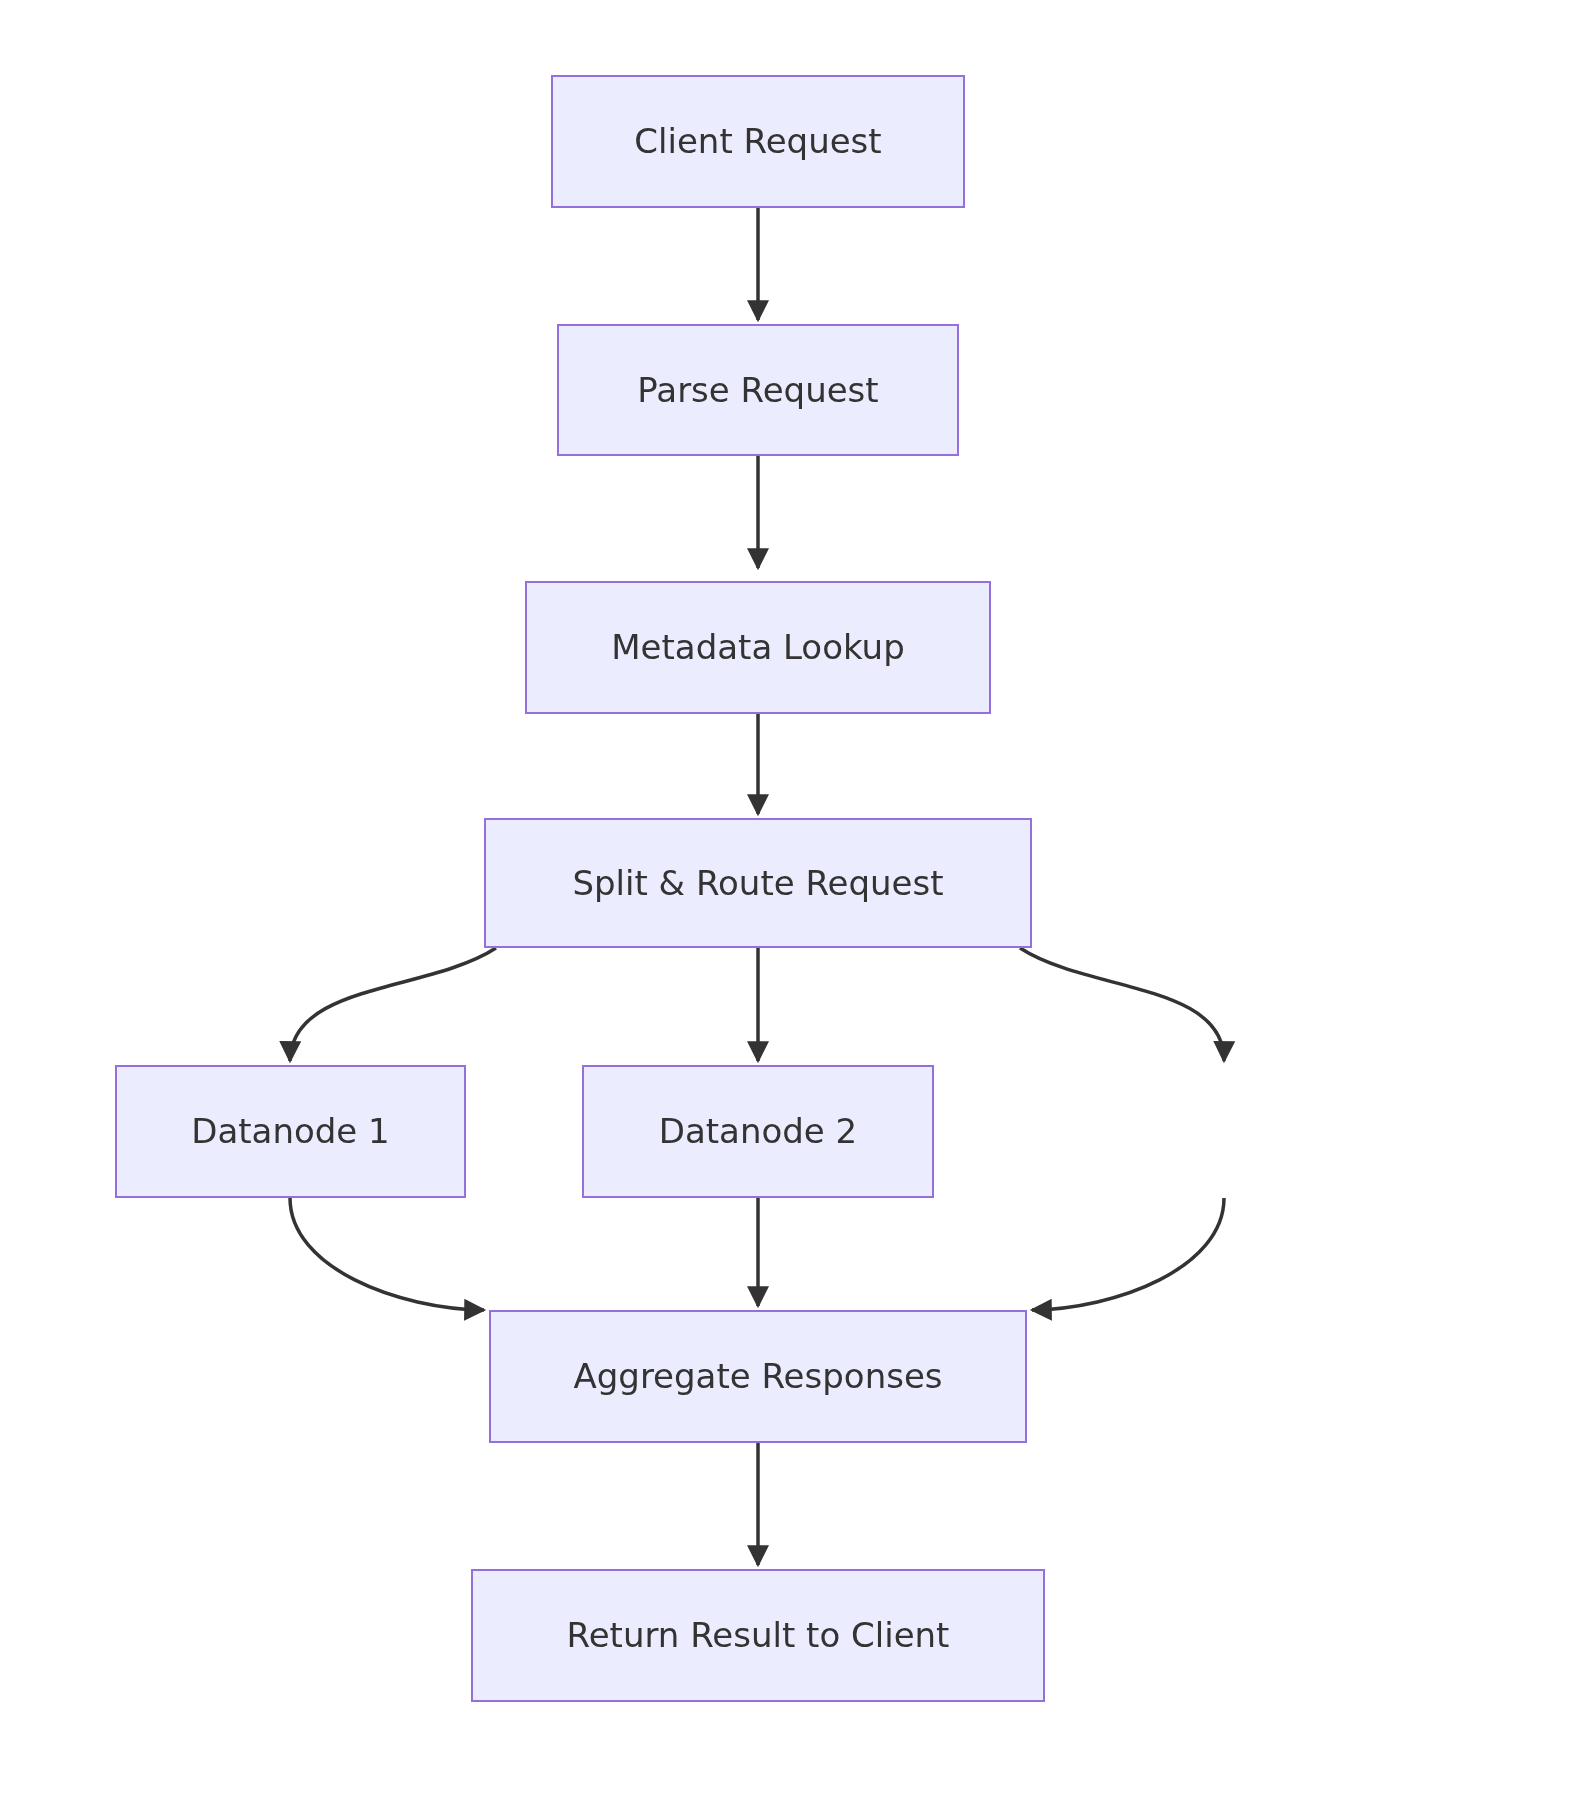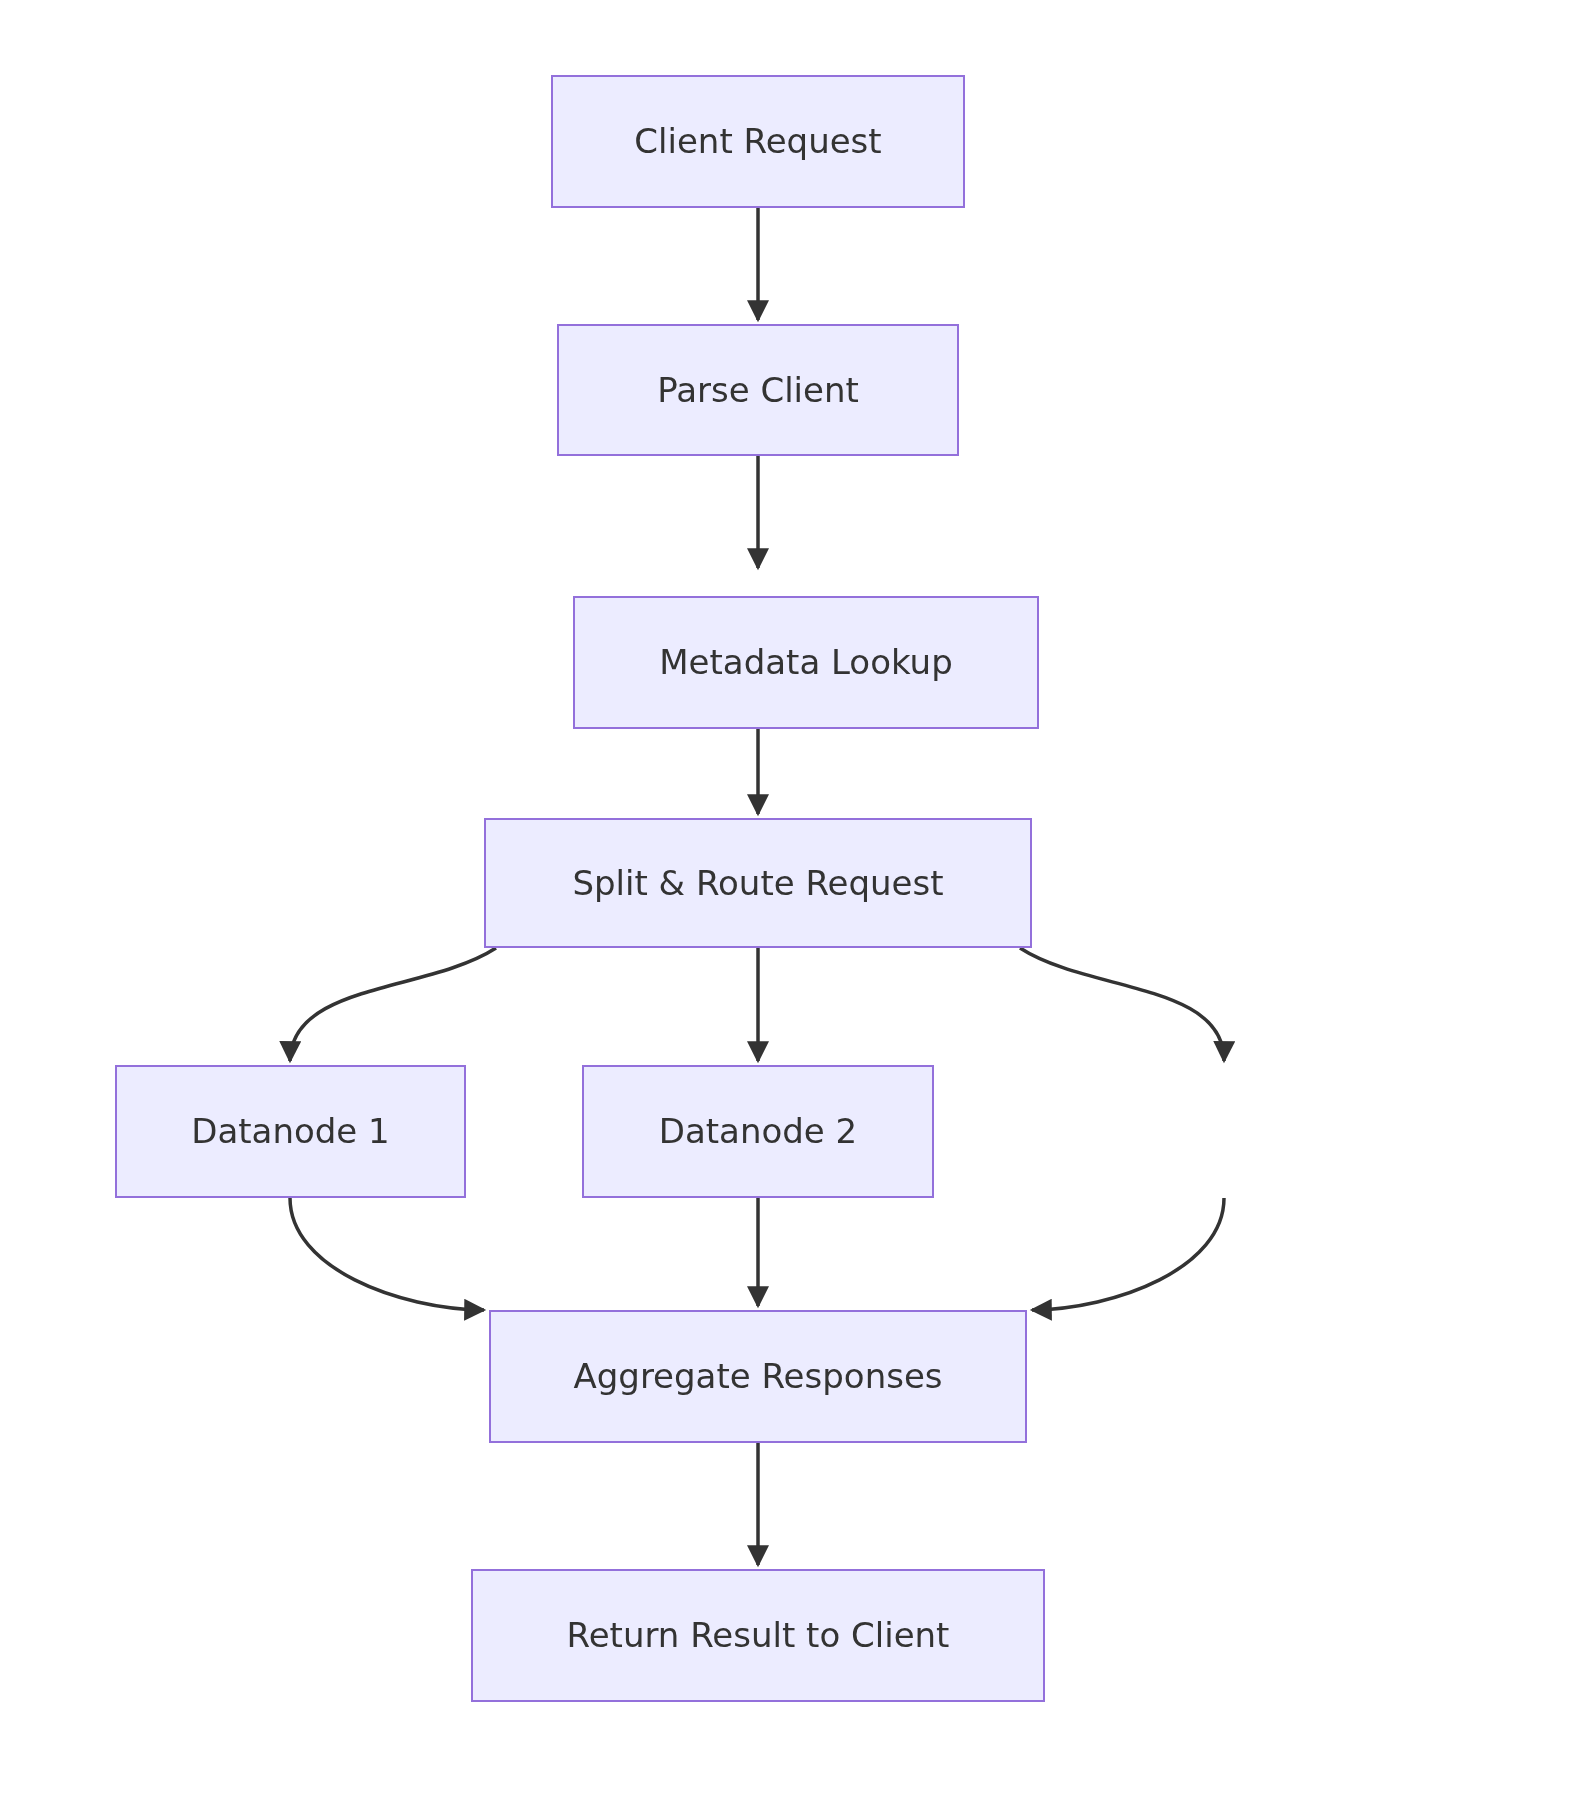--- a/index.html
+++ b/index.html
@@ -36,21 +36,21 @@
     display: flex;
     align-items: center;
     justify-content: center;
     text-align: center;
     color: #333333;
     font-size: 34px;
     line-height: 1.2;
   }
   .n-client    { left: 551px;  top: 75px;   width: 414px; height: 133px; }
   .n-parse     { left: 557px;  top: 324px;  width: 402px; height: 132px; }
-  .n-metadata  { left: 525px;  top: 596px;  width: 466px; height: 133px; margin-left: 48px; }
+  .n-metadata  { left: 525px;  top: 581px;  width: 466px; height: 133px; }
   .n-split     { left: 484px;  top: 818px;  width: 548px; height: 130px; justify-content: center; }
   .n-d1        { left: 115px;  top: 1065px; width: 351px; height: 133px; }
   .n-d2        { left: 582px;  top: 1065px; width: 352px; height: 133px; }
   .n-dn        { left: 1048px; top: 1065px; width: 353px; height: 133px; }
   .n-aggregate { left: 489px;  top: 1310px; width: 538px; height: 133px; }
   .n-return    { left: 471px;  top: 1569px; width: 574px; height: 133px; align-items: center; }
 </style>
 </head>
 <body>
 
@@ -72,21 +72,21 @@
     <path class="edge" d="M758,1198 L758,1306" marker-end="url(#arrowhead)"></path>
     <path class="edge" d="M1224,1198 C1224,1268 1116,1309 1032,1310" marker-end="url(#arrowhead)"></path>
     <path class="edge" d="M758,1443 L758,1565" marker-end="url(#arrowhead)"></path>
   </svg>
 
   <div class="node n-client">
     <span>Client Request</span>
   </div>
 
   <div class="node n-parse">
-    <span>Parse Client</span>
+    <span>Parse Request</span>
   </div>
 
   <div class="node n-metadata">
     <span>Metadata Lookup</span>
   </div>
 
   <div class="node n-split">
     <span>Split &amp; Route Request</span>
   </div>
 

